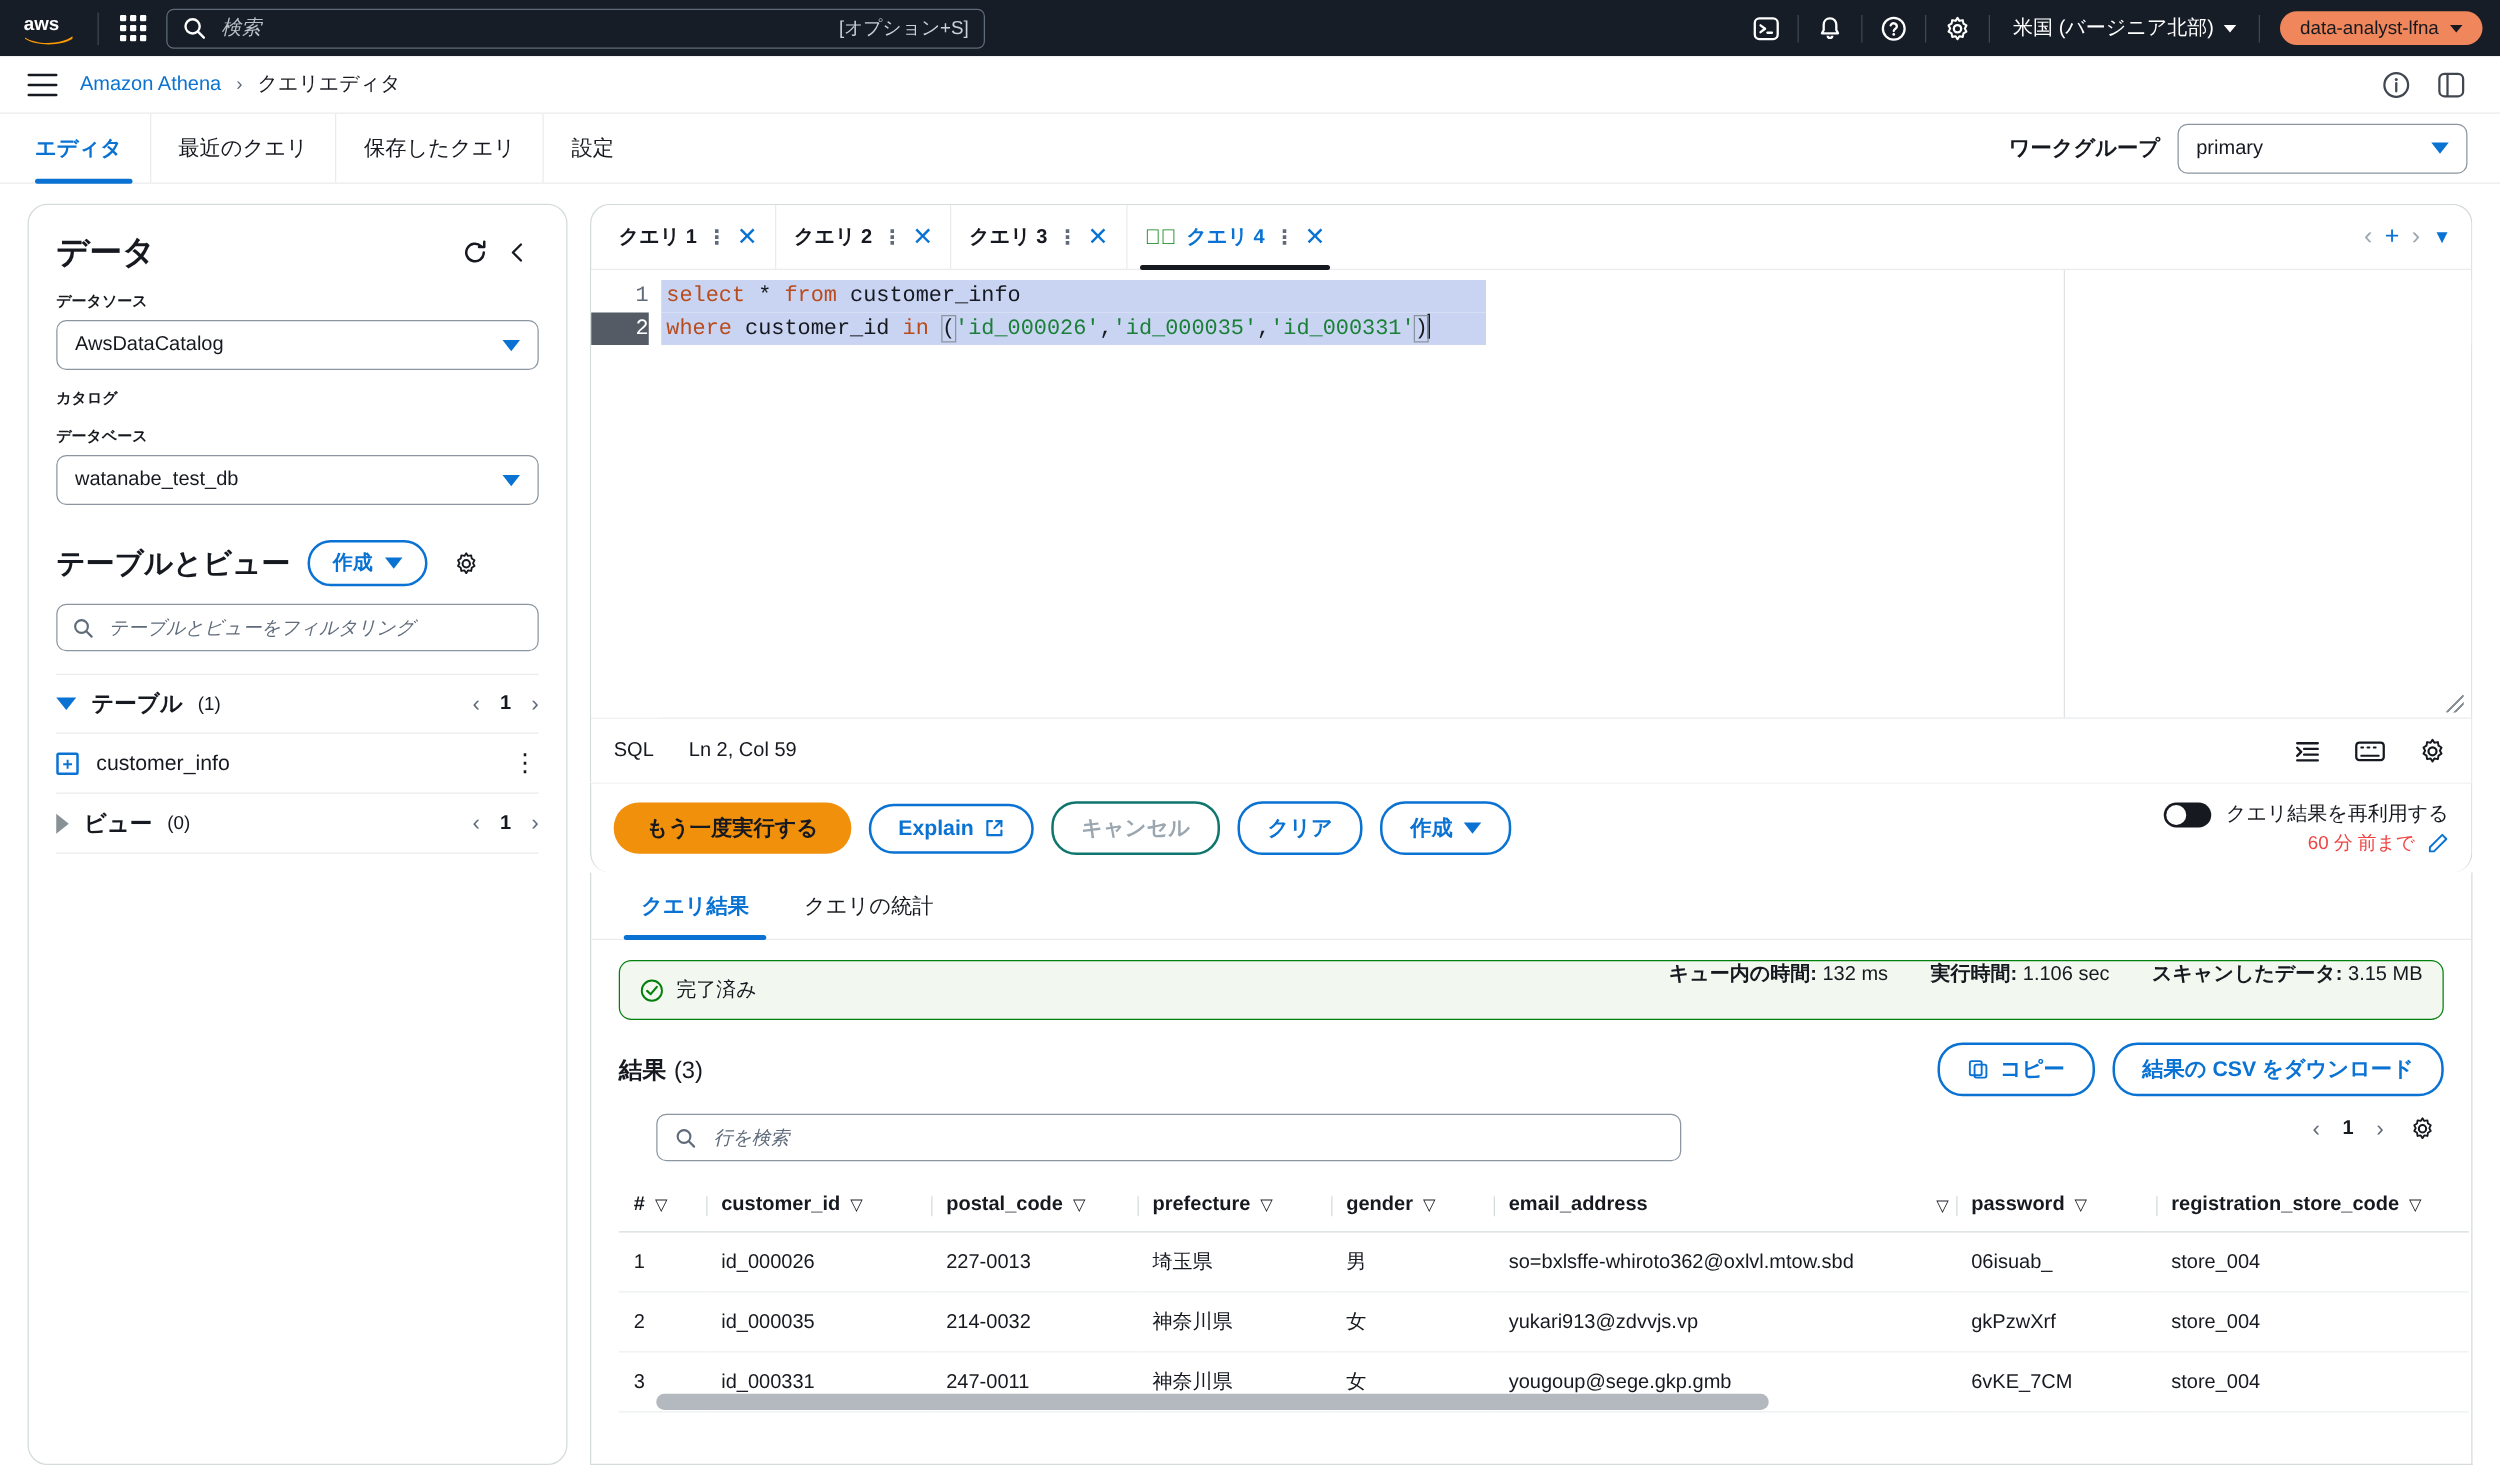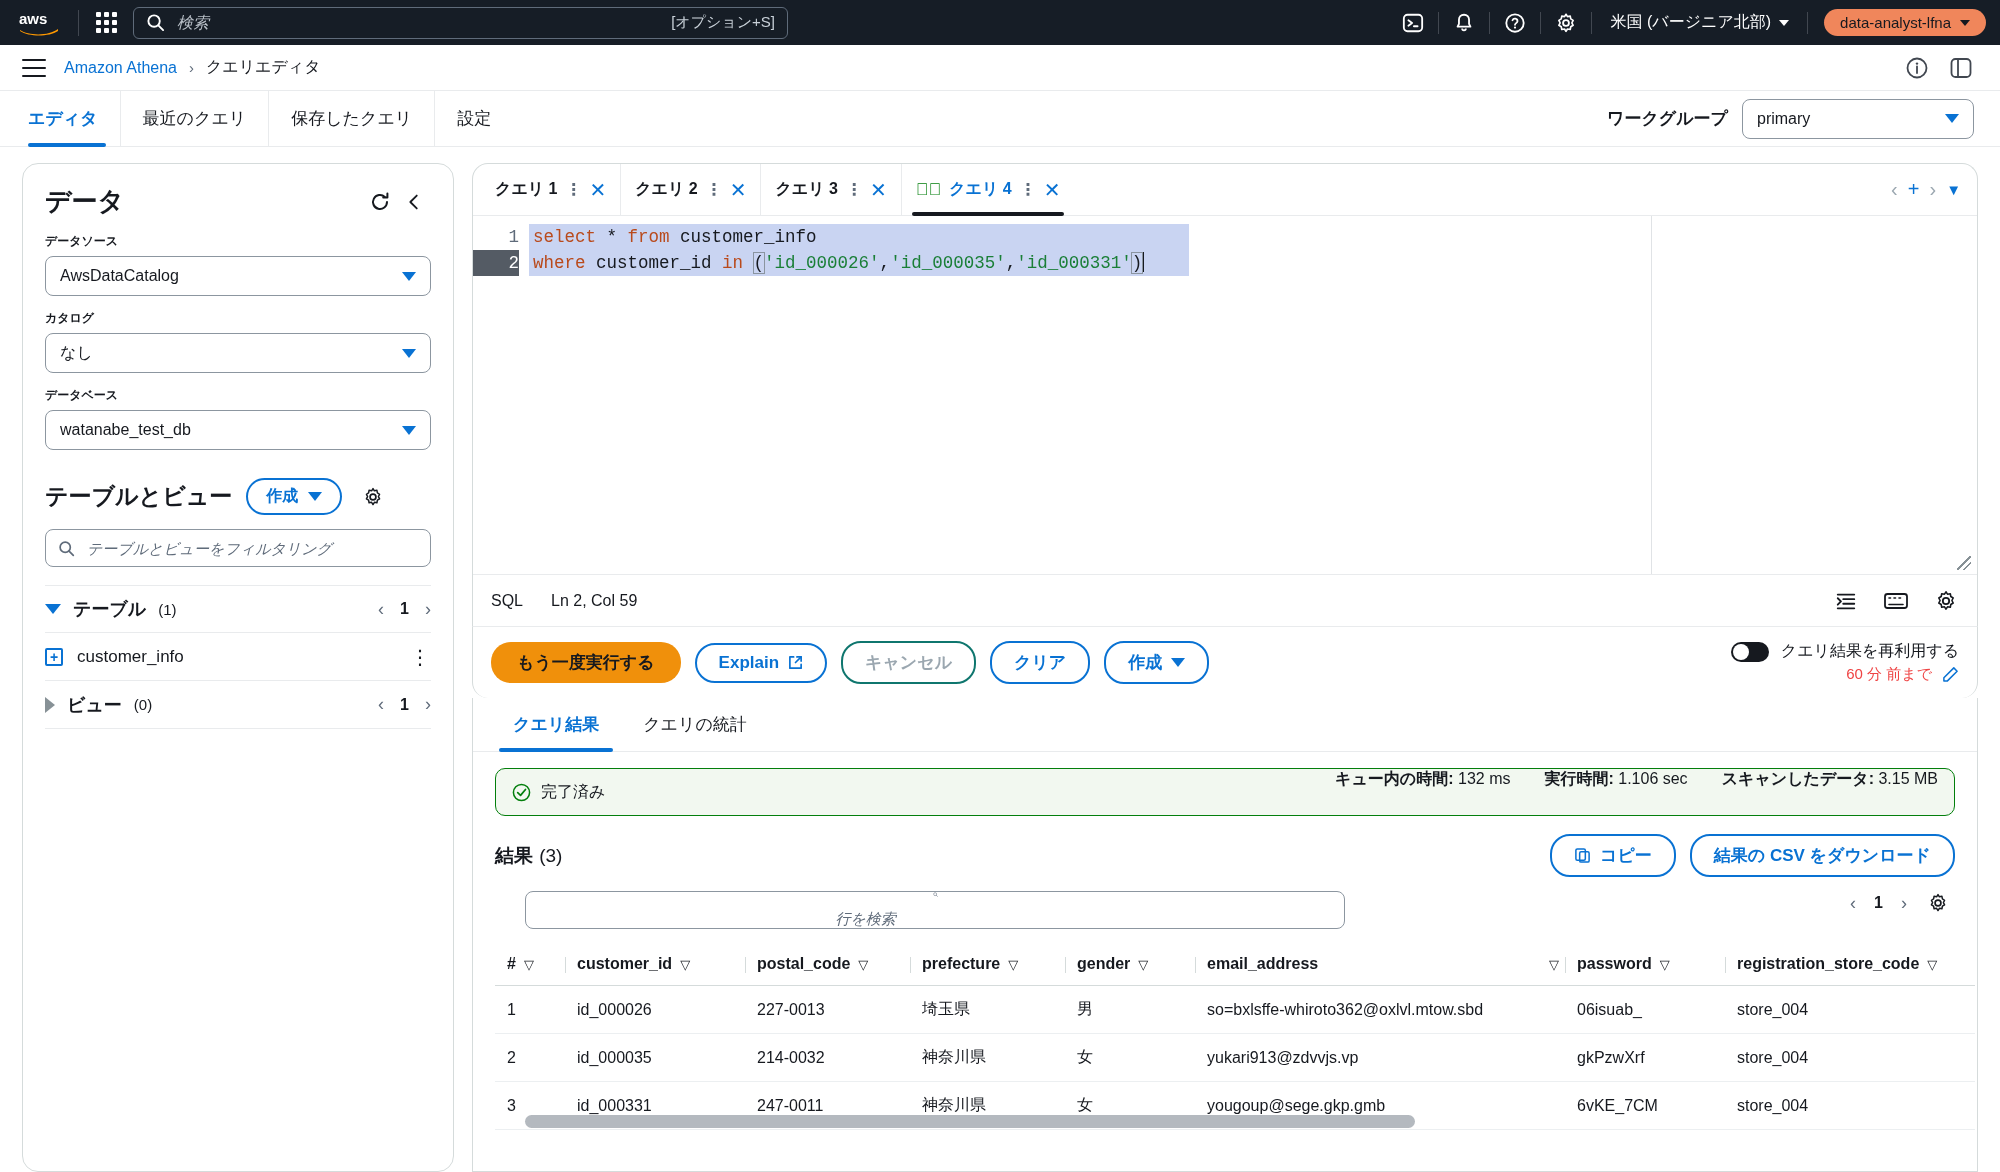--- a/index.html
+++ b/index.html
@@ -412,21 +412,21 @@
 
   .res-head { display:flex; align-items:center; margin-top: 18px; }
   .res-title { font-size:22px; font-weight:bold; }
   .res-title span { font-weight:normal; font-size:19px; }
   .res-head-btns { margin-left:auto; display:flex; gap:14px; }
 
   .row-search {
     margin: 14px 0 0 30px;
     width: 820px; height: 38px;
     border:1px solid #8c96a0; border-radius:8px;
-    display:flex; align-items:center; gap:12px; padding: 0 14px; flex-direction: column;
+    display:flex; align-items:center; gap:12px; padding: 0 14px;
   }
   .row-search input { border:none; outline:none; flex:1; font-size:15px; font-family:inherit;}
   .row-search input::placeholder { color:#5f6b7a; font-style: italic; }
   .rs-wrap { display:flex; align-items:center; }
   .rs-right { margin-left:auto; display:flex; align-items:center; gap:18px; color:#5f6b7a; font-size:16px; padding-right: 4px;}
 
   table.results { width:100%; border-collapse:collapse; margin-top:16px; table-layout: fixed; }
   table.results th {
     text-align:left;
     font-size:16px; font-weight:bold;
@@ -594,24 +594,20 @@
       </div>
     </div>
 
     <div class="fld-label">データソース</div>
     <div class="sel-box">
       <span>AwsDataCatalog</span>
       <span class="blue-caret"></span>
     </div>
 
     <div class="fld-label">カタログ</div>
-    <div class="sel-box">
-      <span>なし</span>
-      <span class="blue-caret"></span>
-    </div>
 
     <div class="fld-label">データベース</div>
     <div class="sel-box">
       <span>watanabe_test_db</span>
       <span class="blue-caret"></span>
     </div>
 
     <div class="tv-head">
       <div class="tv-title">テーブルとビュー</div>
       <div class="btn-outline-blue">

